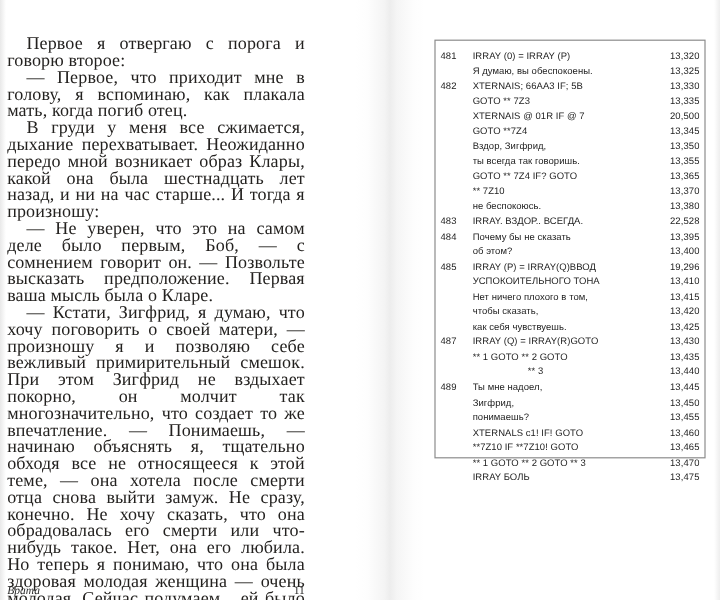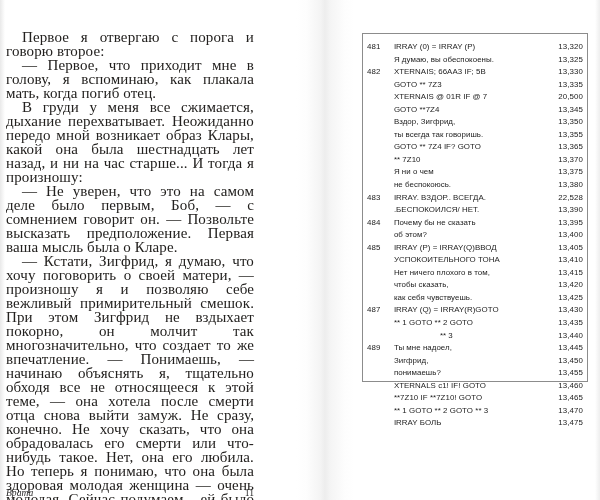--- a/index.html
+++ b/index.html
@@ -218,52 +218,42 @@
               <td class="code">GOTO ** 7Z4 IF? GOTO</td>
               <td class="addr">13,365</td>
             </tr>
             <tr>
               <td class="lineno"></td>
               <td class="code">** 7Z10</td>
               <td class="addr">13,370</td>
             </tr>
             <tr>
               <td class="lineno"></td>
-              <td class="code">Я ни о чем</td>
-              <td class="addr">13,375</td>
-            </tr>
-            <tr>
-              <td class="lineno"></td>
               <td class="code">не беспокоюсь.</td>
               <td class="addr">13,380</td>
             </tr>
             <tr>
               <td class="lineno">483</td>
               <td class="code">IRRAY. ВЗДОР.. ВСЕГДА.</td>
               <td class="addr">22,528</td>
             </tr>
             <tr>
-              <td class="lineno"></td>
-              <td class="code">.БЕСПОКОИЛСЯ/ НЕТ.</td>
-              <td class="addr">13,390</td>
-            </tr>
-            <tr>
               <td class="lineno">484</td>
               <td class="code">Почему бы не сказать</td>
               <td class="addr">13,395</td>
             </tr>
             <tr>
               <td class="lineno"></td>
               <td class="code">об этом?</td>
               <td class="addr">13,400</td>
             </tr>
             <tr>
               <td class="lineno">485</td>
               <td class="code">IRRAY (P) = IRRAY(Q)ВВОД</td>
-              <td class="addr">13,405</td>
+              <td class="addr">19,296</td>
             </tr>
             <tr>
               <td class="lineno"></td>
               <td class="code">УСПОКОИТЕЛЬНОГО ТОНА</td>
               <td class="addr">13,410</td>
             </tr>
             <tr>
               <td class="lineno"></td>
               <td class="code">Нет ничего плохого в том,</td>
               <td class="addr">13,415</td>

